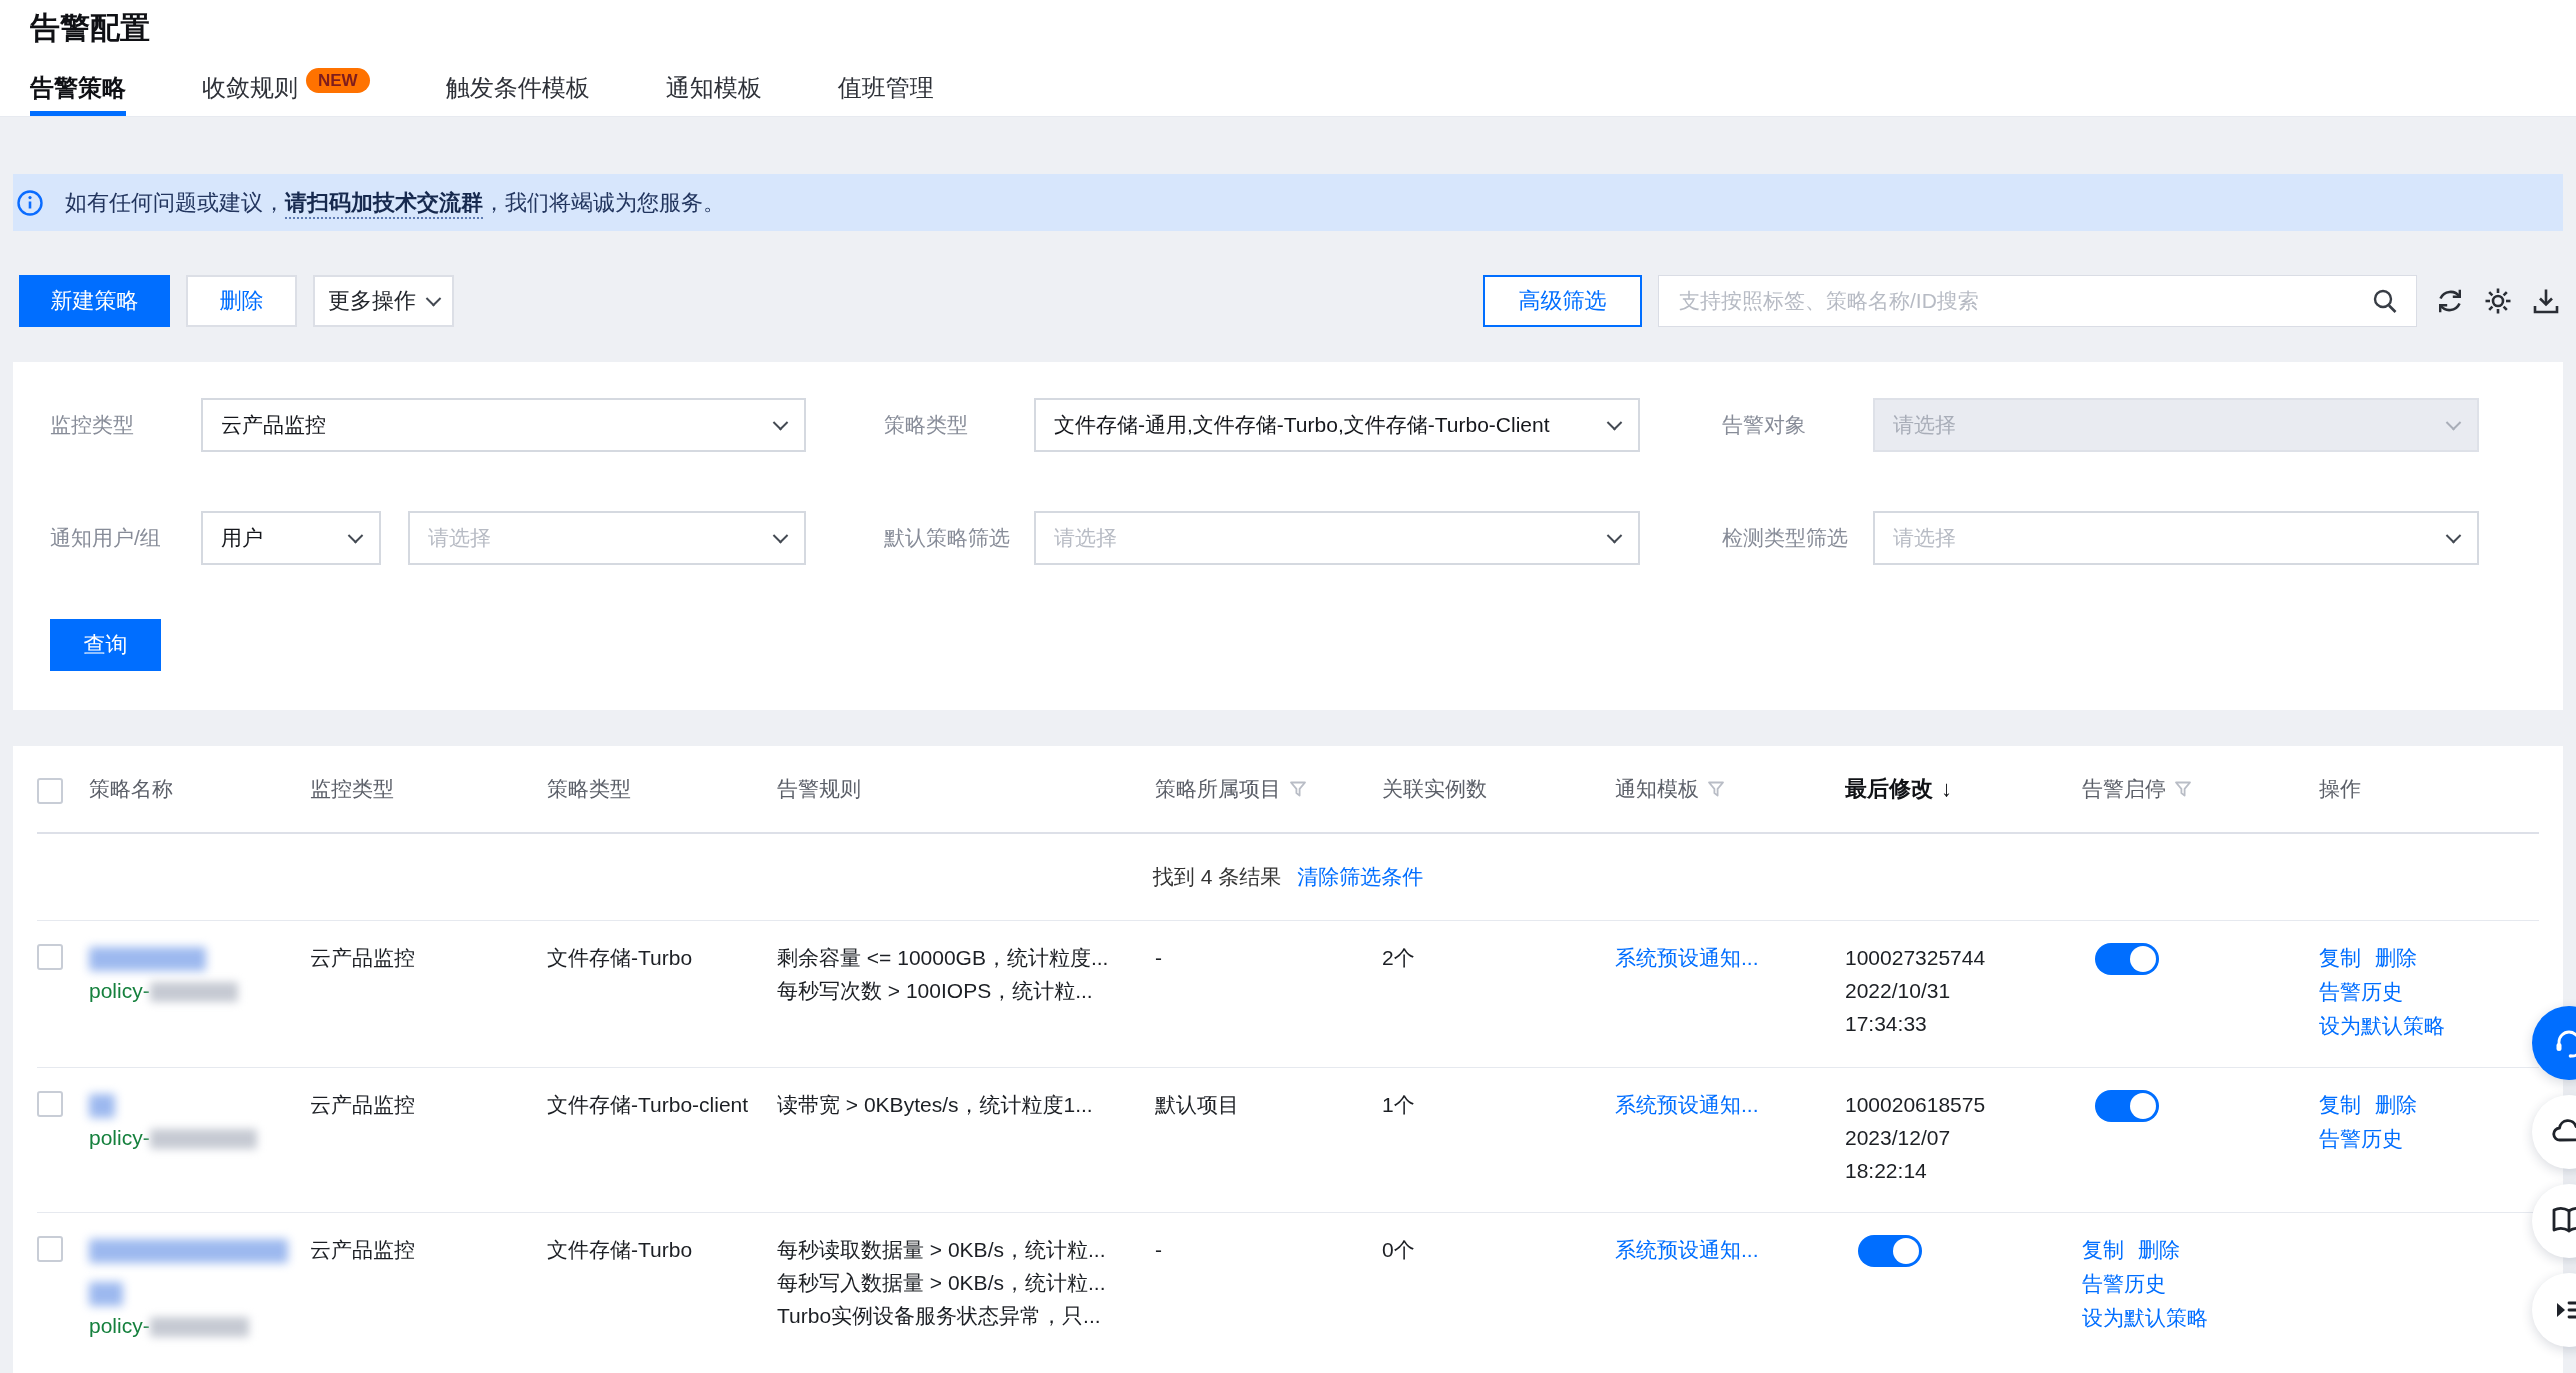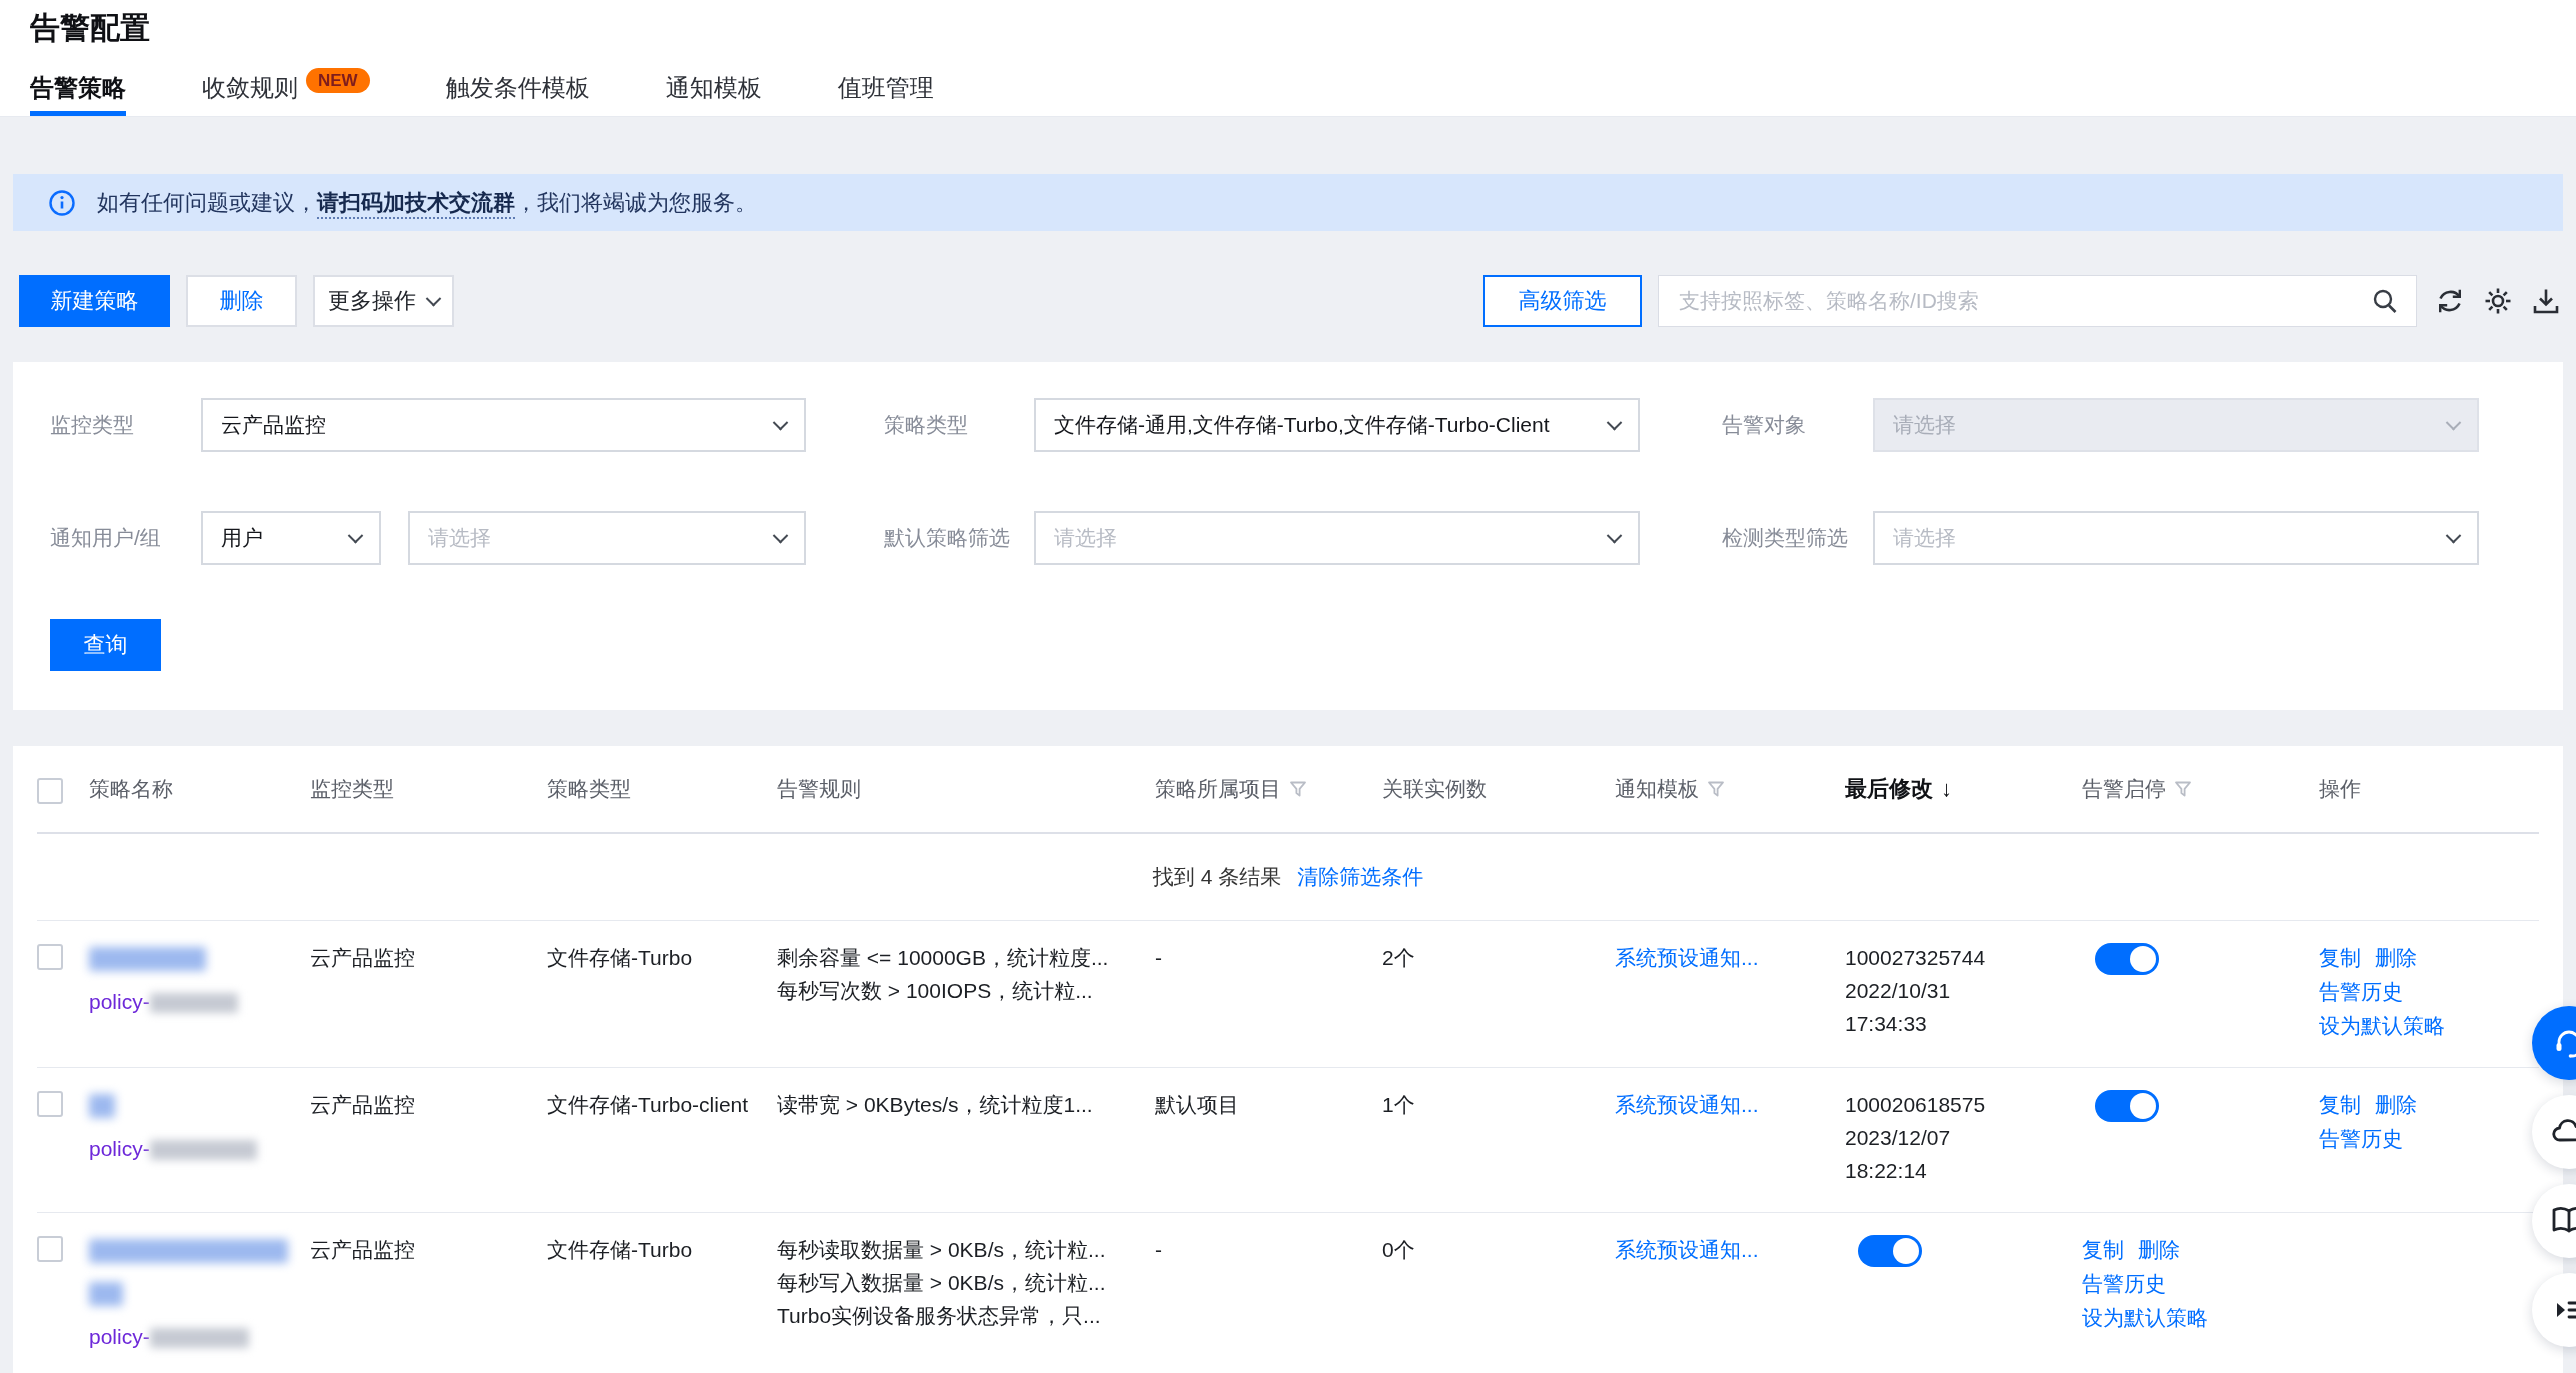--- a/index.html
+++ b/index.html
@@ -16,21 +16,21 @@
   .page-title { font-size:30px; font-weight:bold; color:#0f1014; padding:8px 0 0 30px; }
   .tabs { position:absolute; left:30px; bottom:0; display:flex; gap:76px; height:56px; align-items:center; }
   .tab { font-size:24px; color:#2e3138; height:56px; display:flex; align-items:center; gap:8px; cursor:pointer; position:relative; }
   .tab.active { font-weight:bold; color:#0f1014; }
   .tab.active::after { content:""; position:absolute; left:0; right:0; bottom:0; height:5px; background:#006eff; }
   .badge-new { background:#ff7200; color:#7f1d1d; font-size:17px; font-weight:bold; border-radius:994px; padding:4px 12px; line-height:1; transform:translateY(-8px); }
 
   .gutter { padding:0 13px; }
 
   
-  .banner { margin-top:57px; height:57px; background:#d7e6fc; display:flex; align-items:center; padding-left:32px; color:#22355e; font-size:22px; }
+  .banner { margin-top:57px; height:57px; background:#d7e6fc; display:flex; align-items:center; color:#22355e; font-size:22px; }
   .banner .txt { margin-left:18px; }
   .banner .blink { font-weight:bold; color:#16294e; border-bottom:2px dotted #5f7cb3; padding-bottom:2px; cursor:pointer; }
 
   
   .toolbar { margin-top:44px; height:52px; display:flex; align-items:center; position:relative; }
   .btn { height:52px; display:inline-flex; align-items:center; justify-content:center; font-size:22px; cursor:pointer; border:2px solid transparent; background:#fff; }
   .btn-primary { background:#006eff; color:#ffffff; border-color:#006eff; }
   .btn-plain { border-color:#dcdfe6; color:#006eff; }
   .btn-plain2 { border-color:#dcdfe6; color:#23262c; gap:12px; }
   .btn-outline-blue { border-color:#006eff; color:#006eff; background:#fff; }
@@ -63,21 +63,21 @@
   .sort-arrow { font-weight:bold; color:#101216; font-size:22px; }
   .result-row { height:87px; display:flex; align-items:center; justify-content:center; gap:16px; border-bottom:1px solid #e6e9ef; font-size:21px; color:#333; }
   .trow { border-bottom:1px solid #e6e9ef; padding:20px 0 0 0; }
   .trow.r1 { height:147px; } .trow.r2 { height:145px; } .trow.r3 { height:199px; }
   .cell { font-size:21px; color:#1c1f24; line-height:33px; padding-right:20px; }
   .link { color:#006eff; cursor:pointer; text-decoration:none; }
   .cbx { appearance:none; -webkit-appearance:none; width:26px; height:26px; border:2px solid #c8cdd6; border-radius:3px; background:#fff; cursor:pointer; margin-top:3px; }
   .mask { display:inline-block; border-radius:2px; vertical-align:middle; }
   .mask-blue { background:#9db9ef; filter:blur(5px); height:24px; }
   .mask-gray { background:#c6cad3; filter:blur(4px); height:20px; }
-  .policy-line { color:#6d28d9; margin-top:11px; white-space:nowrap; }
+  .policy-line { color:#15803d; margin-top:0; white-space:nowrap; }
   .toggle { width:64px; height:32px; border-radius:16px; background:#006eff; position:relative; cursor:pointer; margin-left:13px; margin-top:2px; }
   .toggle .knob { position:absolute; right:3px; top:3px; width:26px; height:26px; border-radius:50%; background:#fff; }
   .ops a { display:inline; }
   .ops .opline { line-height:34px; }
   .ops .opline a + a { margin-left:14px; }
 
   
   .float-btns { position:absolute; right:-30px; top:1006px; width:74px; }
   .fbtn { width:74px; height:74px; border-radius:50%; background:#fff; box-shadow:0 3px 12px rgba(20,30,60,.16); display:flex; align-items:center; justify-content:center; margin-bottom:15px; cursor:pointer; }
   .fbtn.blue { background:#006eff; }

